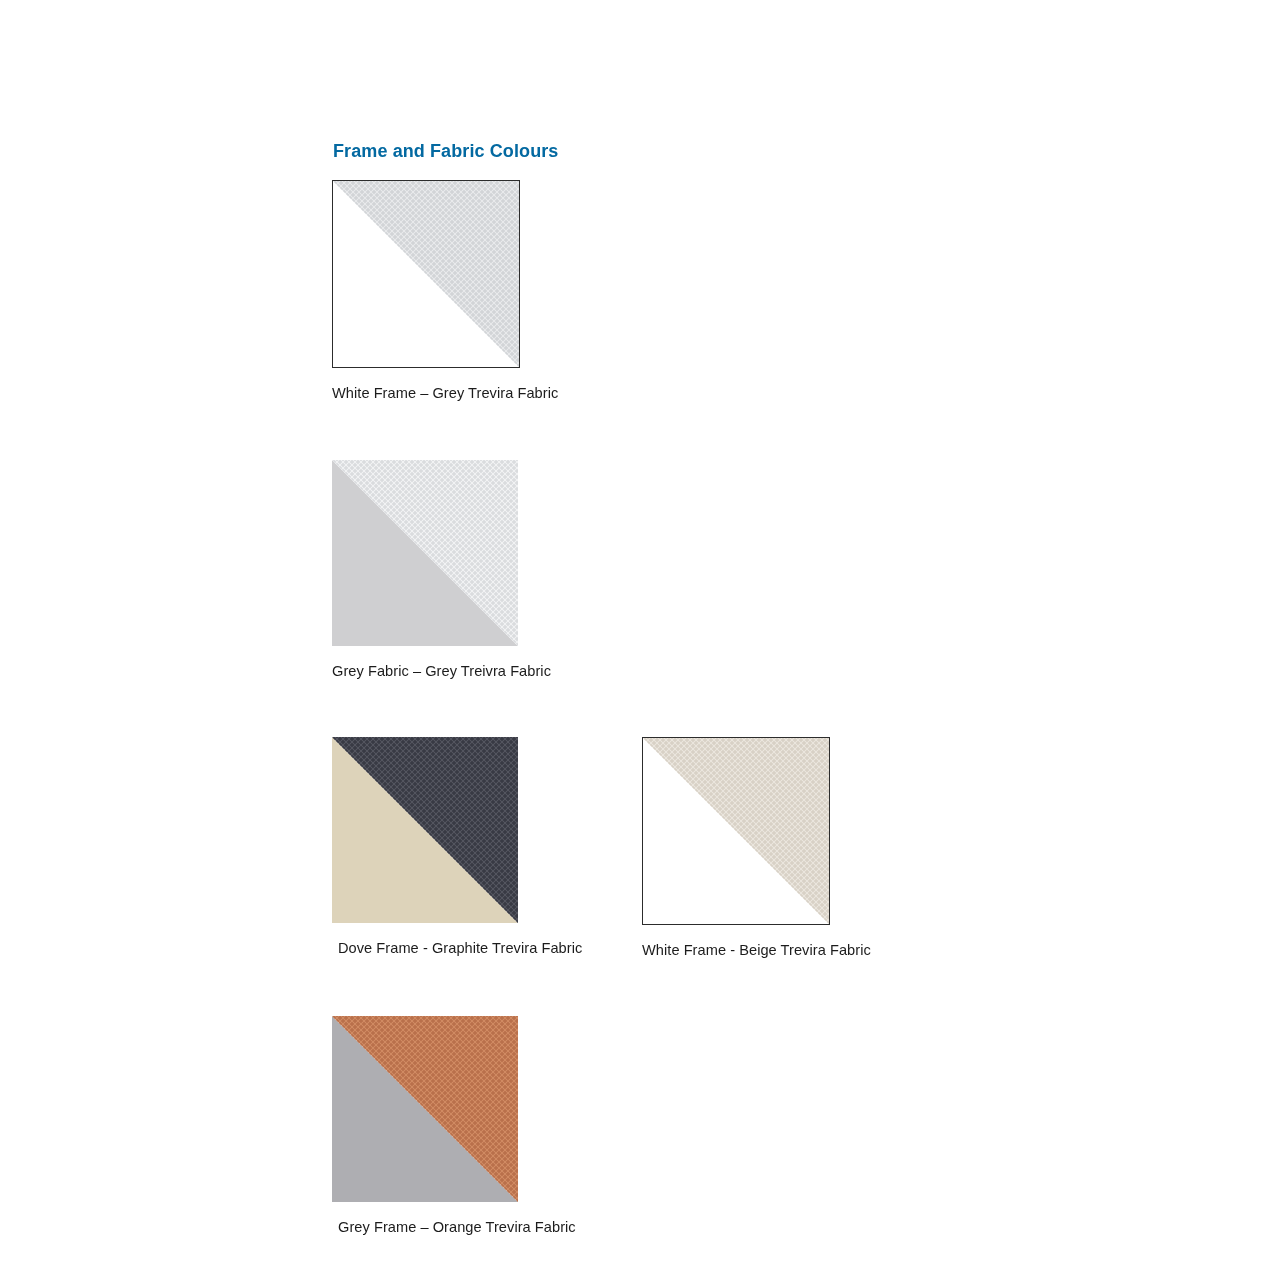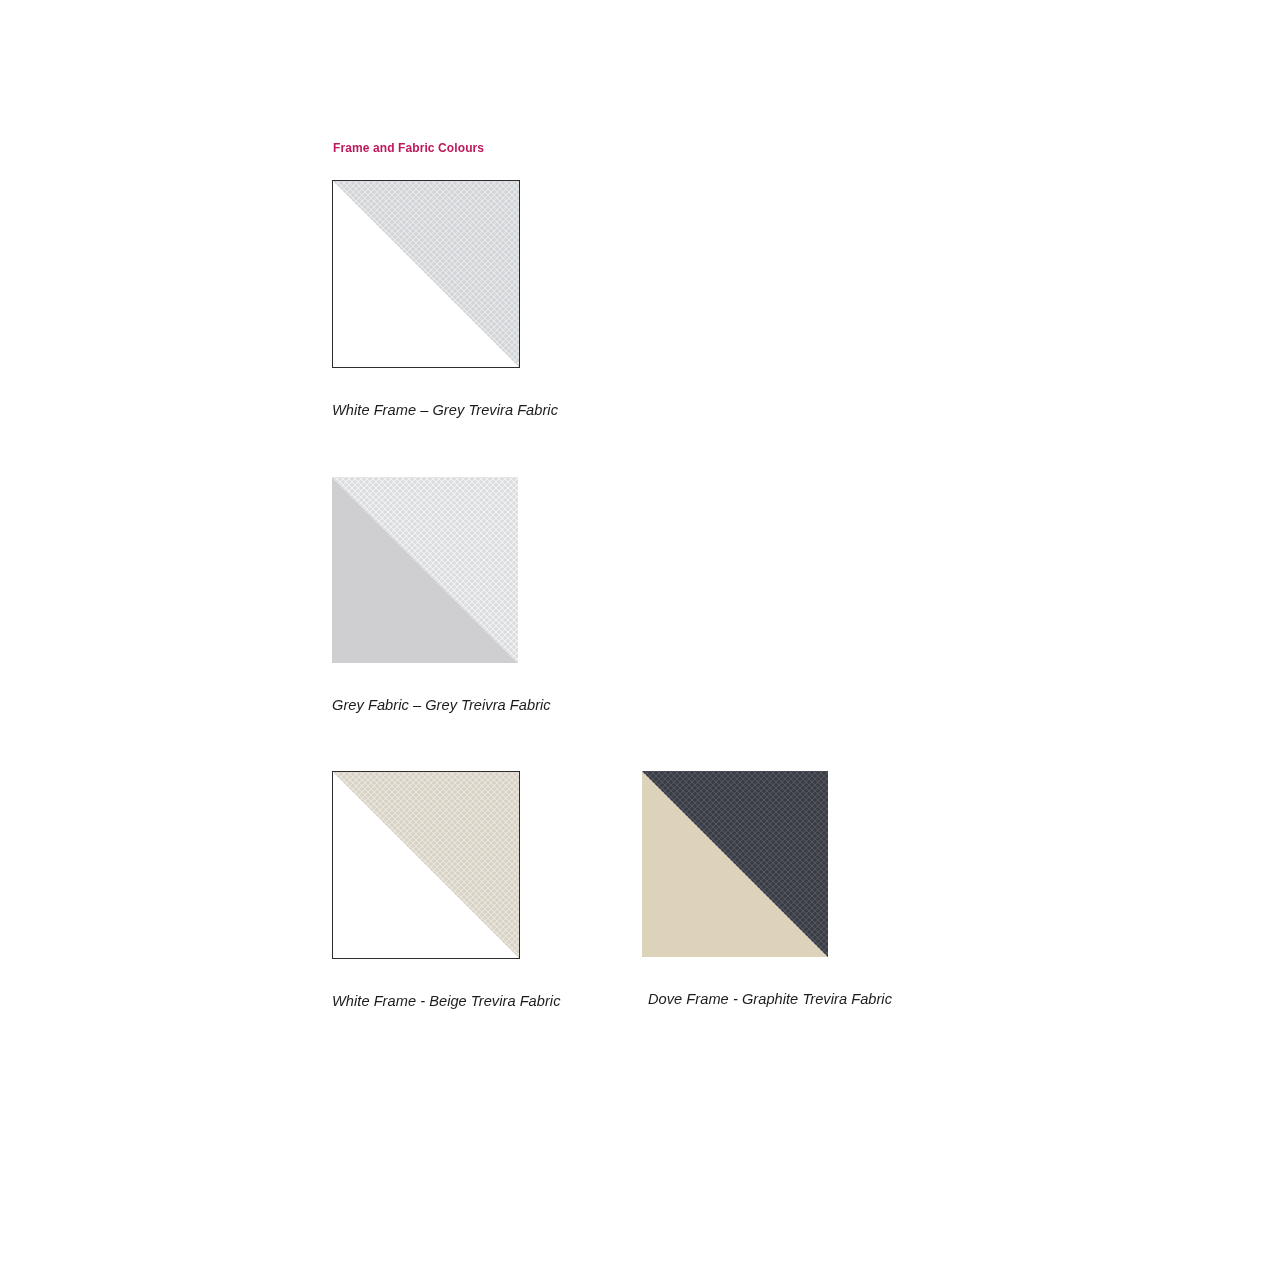--- a/index.html
+++ b/index.html
@@ -17,23 +17,23 @@
   #sheet {
     position: relative;
     width: 1280px;
     height: 1280px;
   }
 
   #page-title {
     position: absolute;
     left: 333px;
     top: 141px;
-    font-size: 12px;
+    font-size: 18px;
     font-weight: bold;
-    color: #be185d;
+    color: #0369a1;
     letter-spacing: 0.1px;
     white-space: nowrap;
   }
 
   #swatch-grid {
     position: absolute;
     left: 332px;
     top: 180px;
     width: 620px;
   }
@@ -90,26 +90,25 @@
     left: -4px;
     top: -4px;
     right: -4px;
     bottom: -4px;
     background-repeat: repeat, repeat, repeat;
     background-position: 0 0, 3px 3px, 0 0;
     background-size: 6px 6px, 6px 6px, 6px 6px;
   }
 
   .caption {
-    margin-top: 34px;
+    margin-top: 17px;
     font-size: 14.6px;
     color: #1c1c1c;
     white-space: nowrap;
     letter-spacing: 0.05px;
-    font-style: italic;
   }
   .caption.indented {
     padding-left: 6px;
   }
   .row-gap { height: 59px; }
   .row-gap-tall { height: 58px; }
 </style>
 </head>
 <body>
 
@@ -147,42 +146,53 @@
           <div class="caption">Grey Fabric – Grey Treivra Fabric</div>
         </div>
       </div>
     </div>
 
     <div class="row-gap-tall"></div>
 
     <div class="swatch-row">
       <div class="swatch-cell">
         <div class="swatch-figure">
+          <div class="chip">
+            <div class="chip-frame" style="background: rgb(221, 211, 186);"></div>
+            <div class="chip-fabric" style="background: rgb(83, 85, 95);">
+              <div class="mesh" style="background-image: radial-gradient(circle, rgb(56, 58, 68) 0px, rgb(56, 58, 68) 1.5px, rgba(0, 0, 0, 0) 1.9px), radial-gradient(circle, rgb(56, 58, 68) 0px, rgb(56, 58, 68) 1.5px, rgba(0, 0, 0, 0) 1.9px), radial-gradient(circle, rgba(255, 255, 255, 0.3) 0px, rgba(255, 255, 255, 0.3) 0.9px, rgba(0, 0, 0, 0) 1.3px);"></div>
+            </div>
+          </div>
+          <div class="caption indented">Dove Frame - Graphite Trevira Fabric</div>
+        </div>
+      </div>
+      <div class="swatch-cell">
+        <div class="swatch-figure">
           <div class="chip bordered" style="border-color: rgb(44, 44, 44);">
             <div class="chip-frame" style="background: rgb(255, 255, 255);"></div>
             <div class="chip-fabric" style="background: rgb(234, 229, 221);">
               <div class="mesh" style="background-image: radial-gradient(circle, rgb(216, 209, 198) 0px, rgb(216, 209, 198) 1.5px, rgba(0, 0, 0, 0) 1.9px), radial-gradient(circle, rgb(216, 209, 198) 0px, rgb(216, 209, 198) 1.5px, rgba(0, 0, 0, 0) 1.9px), radial-gradient(circle, rgba(255, 255, 255, 0.3) 0px, rgba(255, 255, 255, 0.3) 0.9px, rgba(0, 0, 0, 0) 1.3px);"></div>
             </div>
           </div>
           <div class="caption">White Frame - Beige Trevira Fabric</div>
         </div>
       </div>
-      <div class="swatch-cell">
-        <div class="swatch-figure">
-          <div class="chip">
-            <div class="chip-frame" style="background: rgb(221, 211, 186);"></div>
-            <div class="chip-fabric" style="background: rgb(83, 85, 95);">
-              <div class="mesh" style="background-image: radial-gradient(circle, rgb(56, 58, 68) 0px, rgb(56, 58, 68) 1.5px, rgba(0, 0, 0, 0) 1.9px), radial-gradient(circle, rgb(56, 58, 68) 0px, rgb(56, 58, 68) 1.5px, rgba(0, 0, 0, 0) 1.9px), radial-gradient(circle, rgba(255, 255, 255, 0.3) 0px, rgba(255, 255, 255, 0.3) 0.9px, rgba(0, 0, 0, 0) 1.3px);"></div>
-            </div>
-          </div>
-          <div class="caption indented">Dove Frame - Graphite Trevira Fabric</div>
-        </div>
-      </div>
     </div>
 
     <div class="row-gap-tall"></div>
 
     <div class="swatch-row">
+      <div class="swatch-cell">
+        <div class="swatch-figure">
+          <div class="chip">
+            <div class="chip-frame" style="background: rgb(174, 174, 178);"></div>
+            <div class="chip-fabric" style="background: rgb(208, 138, 98);">
+              <div class="mesh" style="background-image: radial-gradient(circle, rgb(185, 112, 75) 0px, rgb(185, 112, 75) 1.5px, rgba(0, 0, 0, 0) 1.9px), radial-gradient(circle, rgb(185, 112, 75) 0px, rgb(185, 112, 75) 1.5px, rgba(0, 0, 0, 0) 1.9px), radial-gradient(circle, rgba(255, 255, 255, 0.3) 0px, rgba(255, 255, 255, 0.3) 0.9px, rgba(0, 0, 0, 0) 1.3px);"></div>
+            </div>
+          </div>
+          <div class="caption indented">Grey Frame – Orange Trevira Fabric</div>
+        </div>
+      </div>
       <div class="swatch-cell"></div>
     </div>
 
   </div>
 </div>
 
 </body></html>

